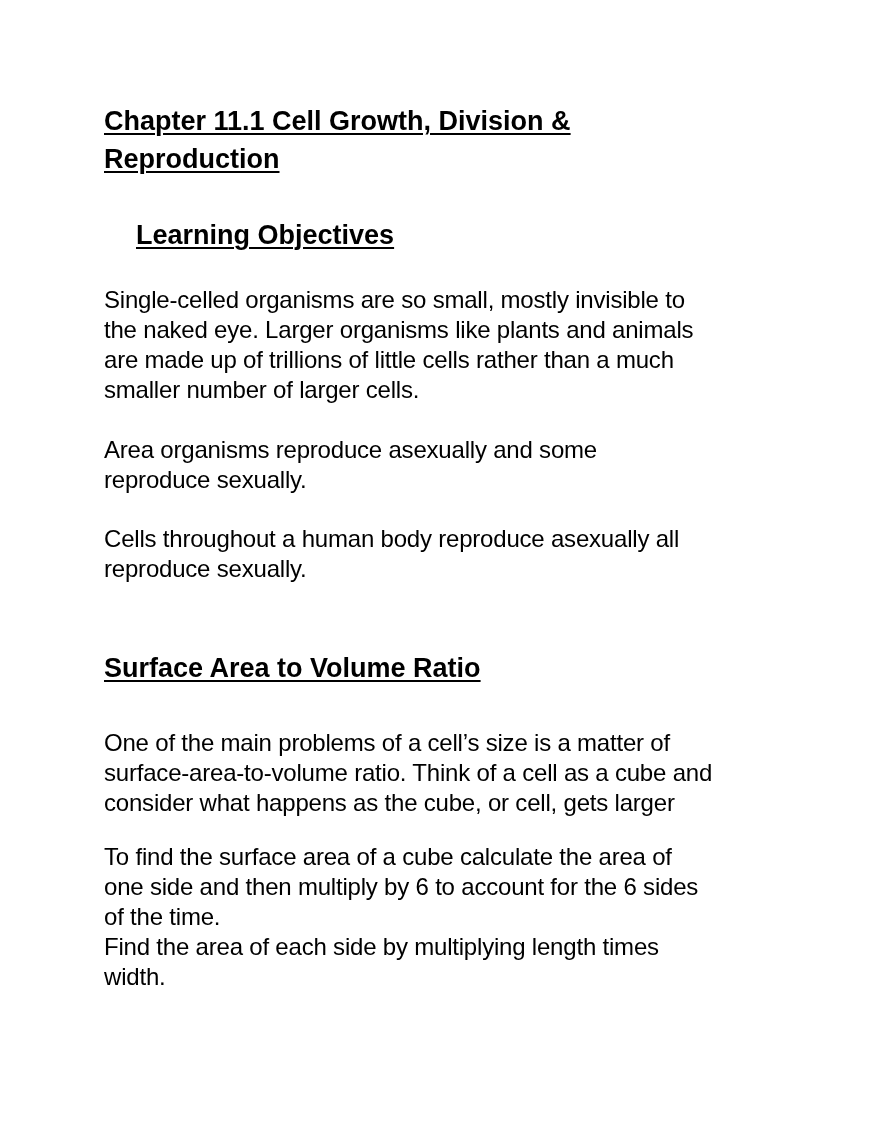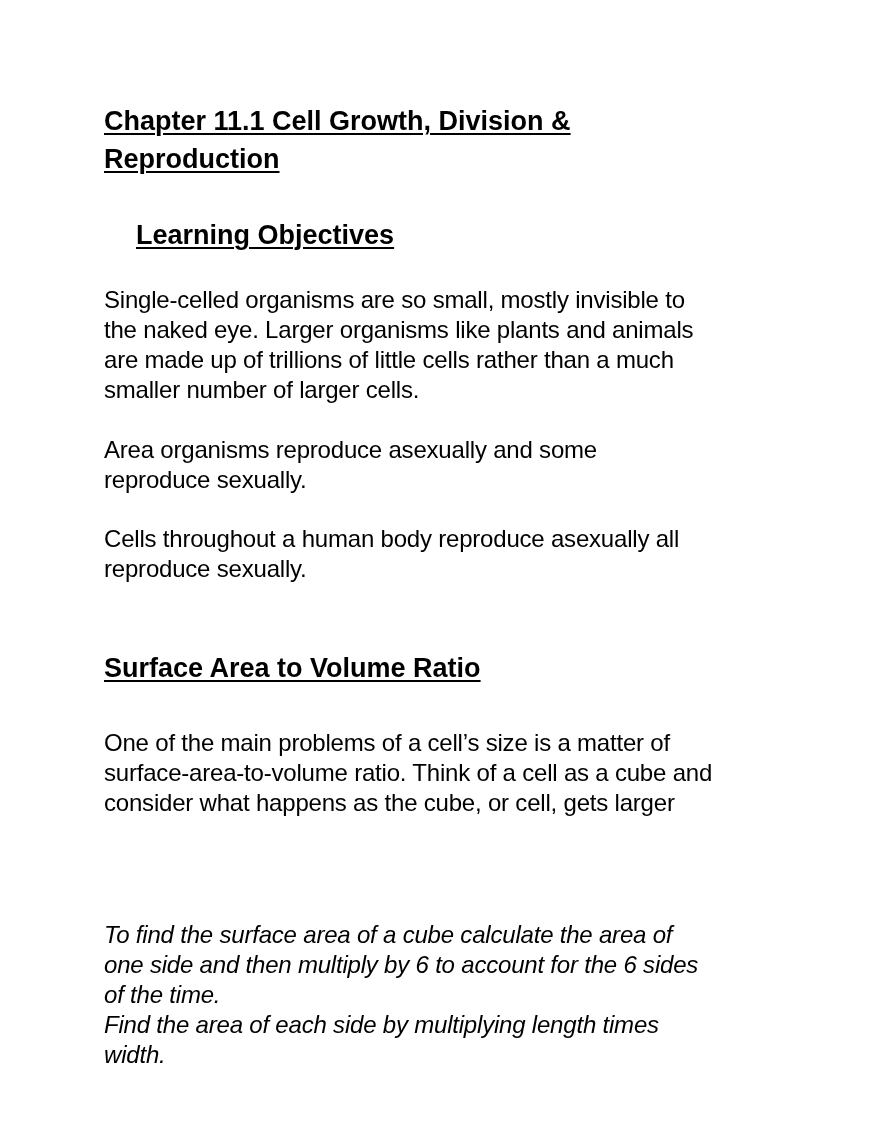--- a/index.html
+++ b/index.html
@@ -70,21 +70,21 @@
   </p>
 
   <h2 class="block heading" style="top:649px;">Surface Area to Volume Ratio</h2>
 
   <p class="block para" style="top:704px;margin-top:24px;">
     <span>One of the main problems of a cell’s size is a matter of</span>
     <span>surface-area-to-volume ratio. Think of a cell as a cube and</span>
     <span>consider what happens as the cube, or cell, gets larger</span>
   </p>
 
-  <p class="block para" style="top:920px;font-style:italic;">
+  <p class="block para" style="top:842px;">
     <span>To find the surface area of a cube calculate the area of</span>
     <span>one side and then multiply by 6 to account for the 6 sides</span>
     <span>of the time.</span>
     <span>Find the area of each side by multiplying length times</span>
     <span>width.</span>
   </p>
 
 </div>
 
 </body></html>

